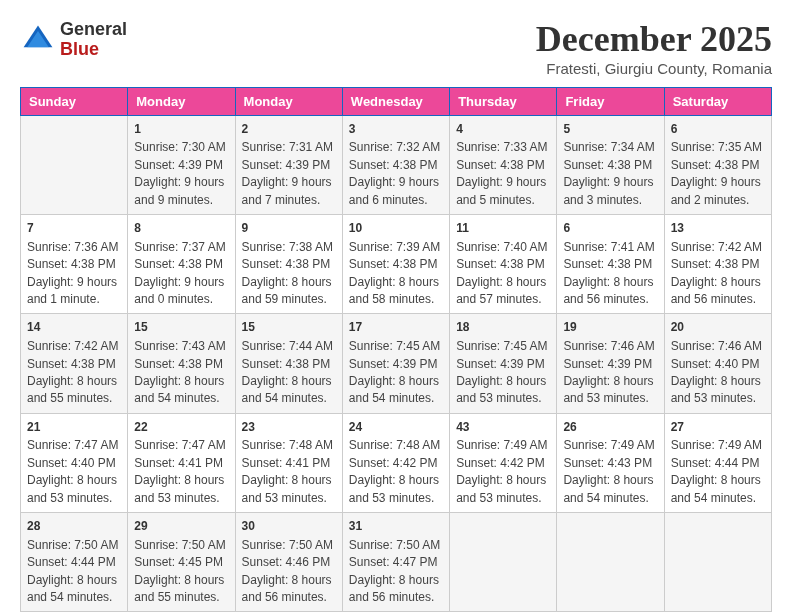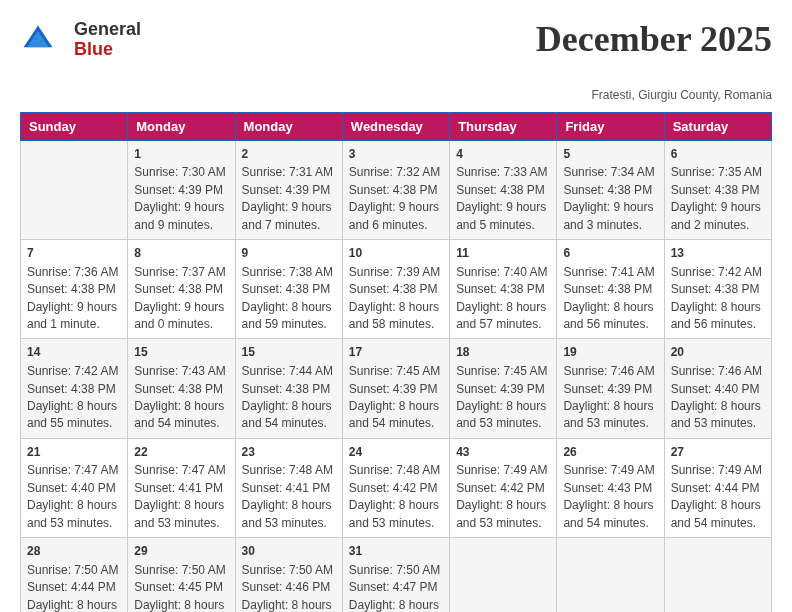--- a/index.html
+++ b/index.html
@@ -12,21 +12,21 @@
     }
     .header {
       display: flex;
       align-items: flex-start;
       justify-content: space-between;
       margin-bottom: 10px;
     }
     .logo {
       display: flex;
       align-items: center;
-      gap: 18px;
+      gap: 4px;
     }
     .logo-text {
       font-size: 18px;
       font-weight: bold;
       line-height: 1.1;
     }
     .logo-text .general { color: #333; }
     .logo-text .blue { color: #b91c1c; }
     .logo-icon {
       width: 36px;
@@ -36,31 +36,30 @@
       text-align: right;
     }
     .month-title {
       font-size: 36px;
       font-weight: bold;
       color: #333;
       line-height: 1.1;
       font-family: Liberation Serif, serif;
     }
     .subtitle {
-      font-size: 12px;
+      font-size: 15px;
       color: #555;
-      margin-top: 28px;
     }
     table {
       width: 100%;
       border-collapse: collapse;
       font-size: 11px;
     }
     thead tr th {
-      background-color: #be185d;
+      background-color: #ec4899;
       color: #fff;
       text-align: left;
       padding: 6px 8px;
       font-size: 13px;
       font-weight: bold;
       border: 1px solid #1565c0;
     }
     tbody tr td {
       border: 1px solid #ccc;
       vertical-align: top;

